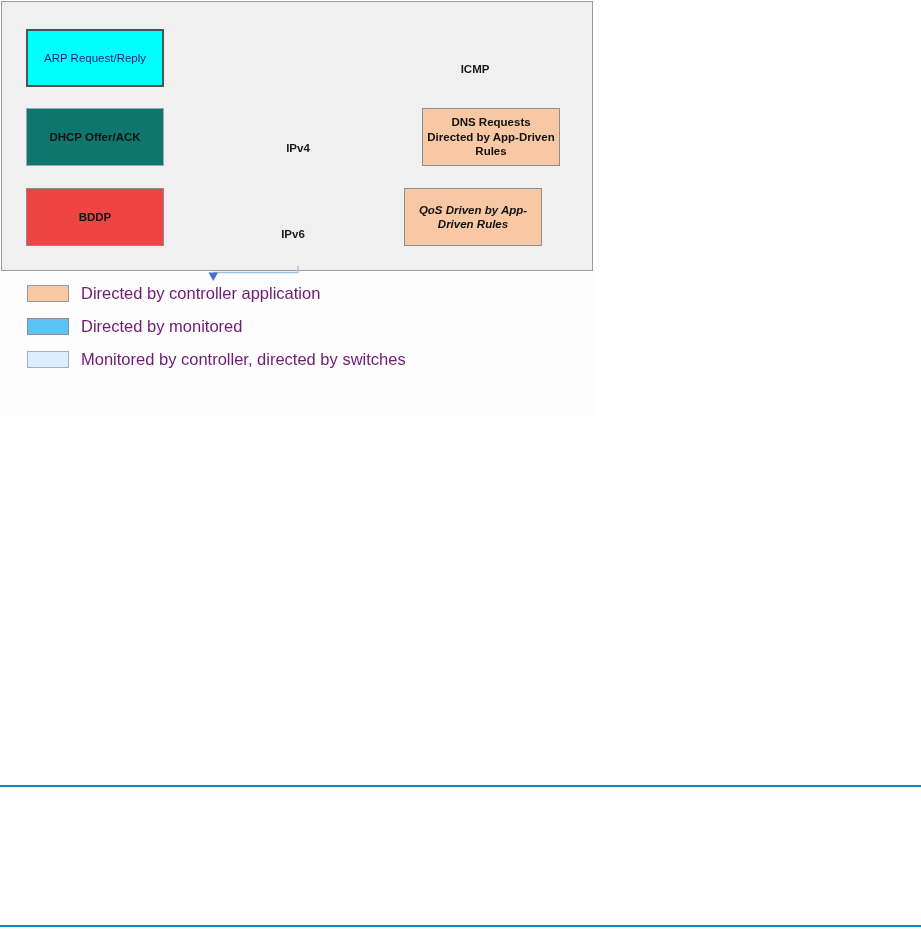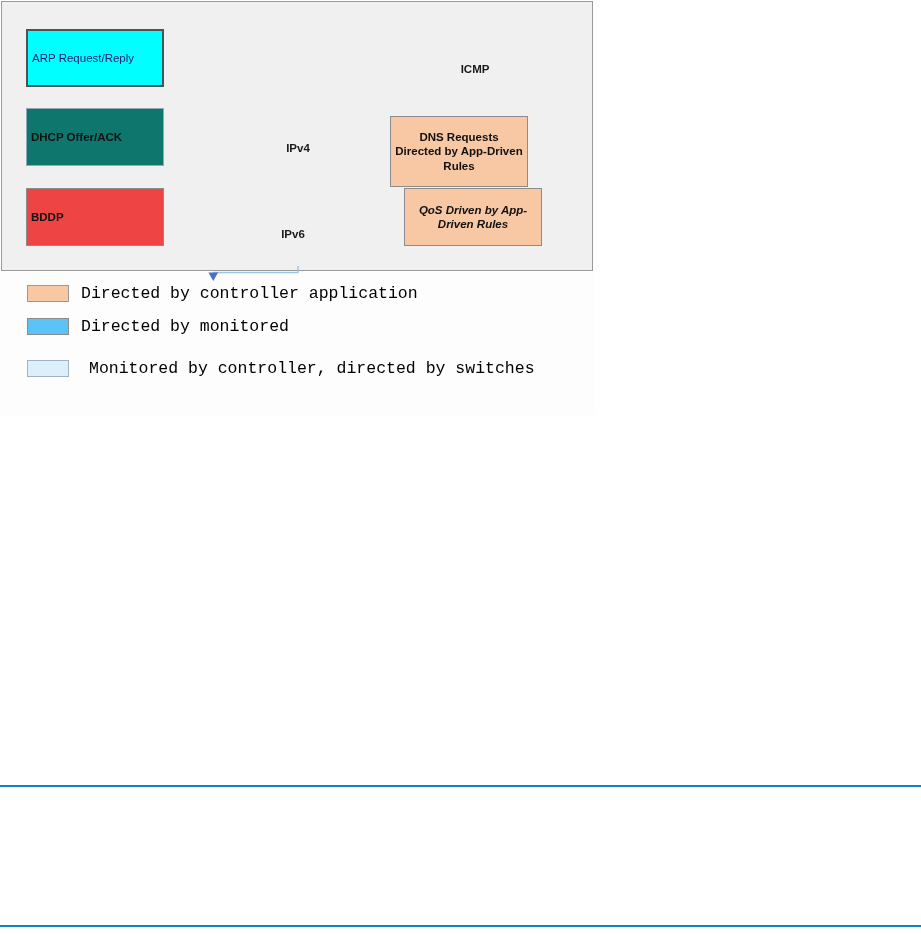--- a/index.html
+++ b/index.html
@@ -26,21 +26,21 @@
     background: #f0f0f0;
     border: 1px solid #9a9a9a;
     box-sizing: border-box;
   }
 
   .proto-box {
     position: absolute;
     box-sizing: border-box;
     display: flex;
     align-items: center;
-    justify-content: flex-start;
+    justify-content: center;
     text-align: center;
     font-weight: bold;
     font-size: 11.5px;
     line-height: 1.25;
     padding: 16px 4px;
     color: #111111;
   }
 
   
   .box-arp {
@@ -114,23 +114,23 @@
   }
 
   .sw-peach   { background: #f7c8a3; border: 1px solid #9a9a9a; }
   .sw-blue    { background: #5cc3f7; border: 1px solid #8c8c8c; }
   .sw-palblue { background: #ddeffb; border: 1px solid #9fb3c2; }
   .sw-grey    { background: #f0f0f0; border: 1px solid #9a9a9a; }
 
   .legend-text {
     margin-left: 12px;
     font-size: 16.5px;
-    color: #000000;
+    color: #701a75;
     white-space: nowrap;
-    font-family: Liberation Mono, monospace;
+    font-family: Liberation Sans, sans-serif;
     text-align: center;
   }
 
   
   .hrule {
     position: absolute;
     left: 0;
     width: 921px;
     height: 2px;
     background: #1183c6;
@@ -152,21 +152,21 @@
   </div>
 
   <div class="proto-box box-dhcp" style="left:24px; top:106px; width:138px; height:58px;">
     <span>DHCP Offer/ACK</span>
   </div>
 
   <div class="plain-label" style="left:246px; top:128px; width:100px;">
     <span>IPv4</span>
   </div>
 
-  <div class="proto-box box-peach" style="left:388px; top:106px; width:138px; height:71px;margin-top:8px;">
+  <div class="proto-box box-peach" style="left:420px; top:106px; width:138px; height:58px;">
     <span>DNS Requests Directed by App-Driven Rules</span>
   </div>
 
   <div class="proto-box box-bddp" style="left:24px; top:186px; width:138px; height:58px;">
     <span>BDDP</span>
   </div>
 
   <div class="plain-label" style="left:241px; top:214px; width:100px;">
     <span>IPv6</span>
   </div>
@@ -182,21 +182,21 @@
   <div class="legend-row" style="top:11px;">
     <span class="legend-swatch sw-peach"></span>
     <span class="legend-text">Directed by controller application</span>
   </div>
 
   <div class="legend-row" style="top:44px;">
     <span class="legend-swatch sw-blue"></span>
     <span class="legend-text">Directed by monitored</span>
   </div>
 
-  <div class="legend-row" style="top:86px;gap:8px;">
+  <div class="legend-row" style="top:77px;">
     <span class="legend-swatch sw-palblue"></span>
     <span class="legend-text">Monitored by controller, directed by switches</span>
   </div>
 
 
 </div>
 
 <svg id="connector" viewBox="0 0 100 22" width="100" height="22">
 
   <path d="M 8 6.5 L 93 6.5 L 93 -2" stroke="#9dc3e6" stroke-width="1.4" fill="none"></path>

